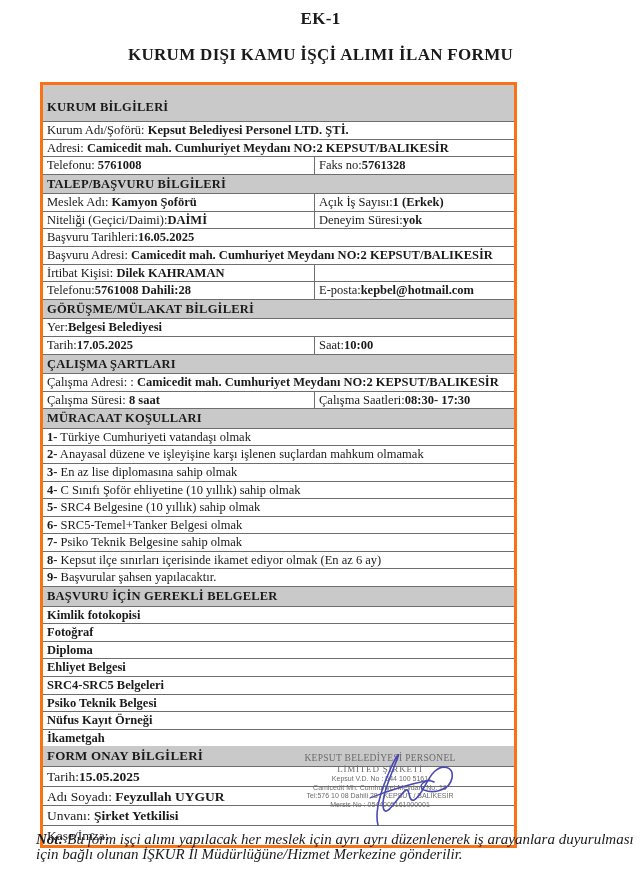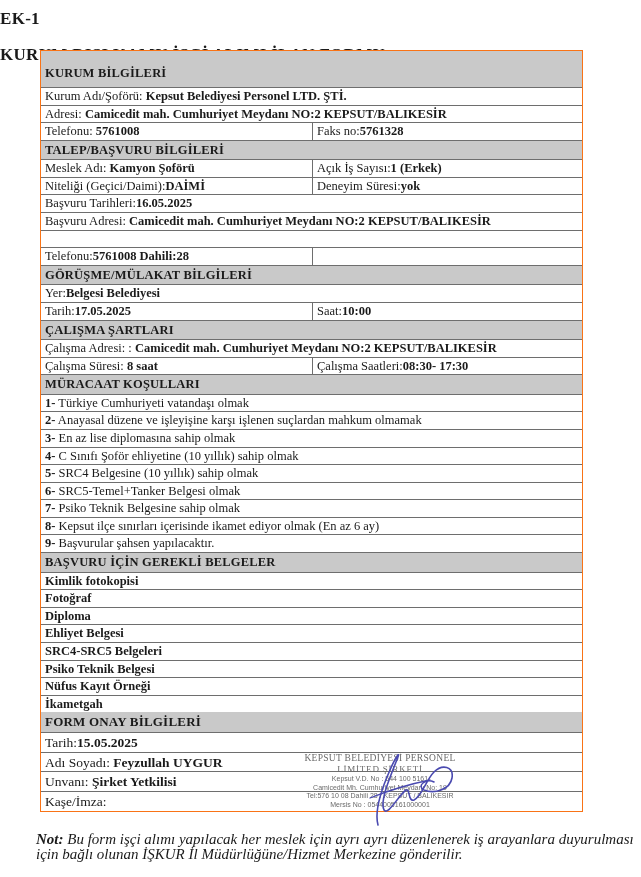--- a/index.html
+++ b/index.html
@@ -1,21 +1,21 @@
 <!DOCTYPE html>
 <html><head>
 <meta charset="utf-8">
 <style>
   html, body { margin:0; padding:0; background:#ffffff; }
   body { width:641px; height:877px; position:relative; overflow:hidden;
          font-family:"Liberation Serif", "DejaVu Serif", serif; color:#1a1a1a; }
-  .title-block { position:absolute; left:0; top:8px; width:641px; text-align:left; }
+  .title-block { position:absolute; left:0; top:8px; width:641px; text-align:center; }
   .title-line1 { font-size:17px; font-weight:bold; line-height:22px; letter-spacing:0.3px; }
   .title-line2 { font-size:17px; font-weight:bold; line-height:24px; letter-spacing:0.3px;margin-top:13px; }
-  .form { position:absolute; left:40px; top:50px; width:543px; border:1px solid #f97316; box-sizing:border-box; }
+  .form { position:absolute; left:40px; top:82px; width:477px; border:3px solid #f97316; box-sizing:border-box; }
   .row { display:flex; border-top:1px solid #6e6e6e; box-sizing:border-box; height:17.6px; }
   .row:first-child { border-top:none; }
   .cell { padding:0 4px; font-size:12.5px; line-height:17px; white-space:nowrap; overflow:hidden; box-sizing:border-box; }
   .cell.full { flex:1; }
   .cell.left { width:272px; border-right:1px solid #6e6e6e; }
   .cell.right { flex:1; }
   .hdr { background:#c9c9c9; height:19.5px; border-top:1.5px solid #6e6e6e; }
   .hdr .cell { font-weight:bold; font-size:12.5px; line-height:19px; letter-spacing:0.2px; }
   .hdr.first { height:36px; }
   .hdr.first .cell { line-height:44px; }
@@ -68,23 +68,25 @@
     <div class="cell left"><span>Niteliği (Geçici/Daimi):</span><span class="b">DAİMİ</span></div>
     <div class="cell right"><span>Deneyim Süresi:</span><span class="b">yok</span></div>
   </div>
   <div class="row">
     <div class="cell full"><span>Başvuru Tarihleri:</span><span class="b">16.05.2025</span></div>
   </div>
   <div class="row">
     <div class="cell full"><span>Başvuru Adresi: </span><span class="b">Camicedit mah. Cumhuriyet Meydanı NO:2 KEPSUT/BALIKESİR</span></div>
   </div>
   <div class="row">
+    <div class="cell left"><span>İrtibat Kişisi: </span><span class="b">Dilek KAHRAMAN</span></div>
   </div>
   <div class="row">
     <div class="cell left"><span>Telefonu:</span><span class="b">5761008 Dahili:28</span></div>
+    <div class="cell right"><span>E-posta:</span><span class="b">kepbel@hotmail.com</span></div>
   </div>
 
   <div class="row hdr">
     <div class="cell full">GÖRÜŞME/MÜLAKAT BİLGİLERİ</div>
   </div>
   <div class="row">
     <div class="cell full"><span>Yer:</span><span class="b">Belgesi Belediyesi</span></div>
   </div>
   <div class="row">
     <div class="cell left"><span>Tarih:</span><span class="b">17.05.2025</span></div>

